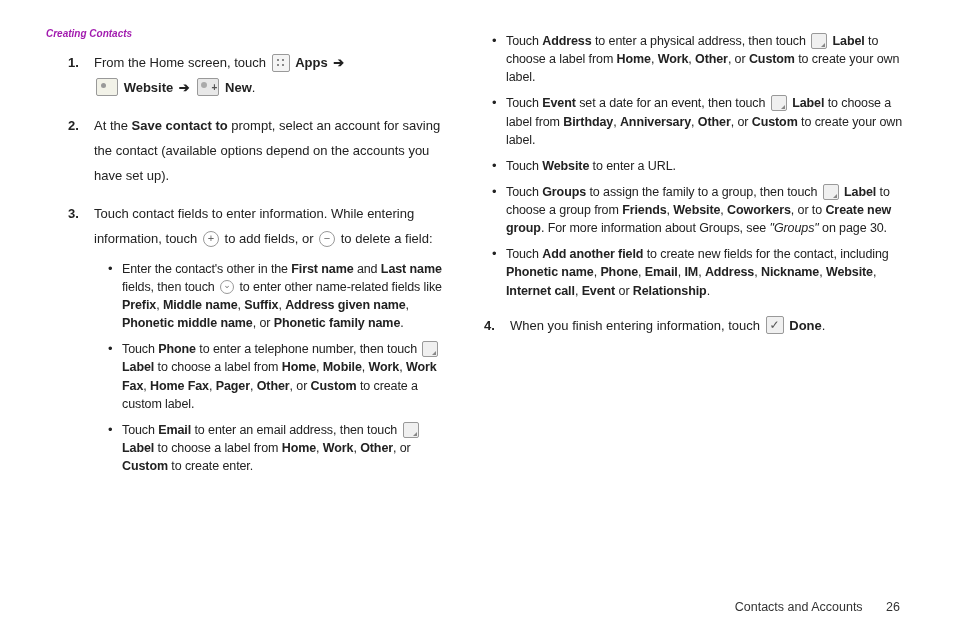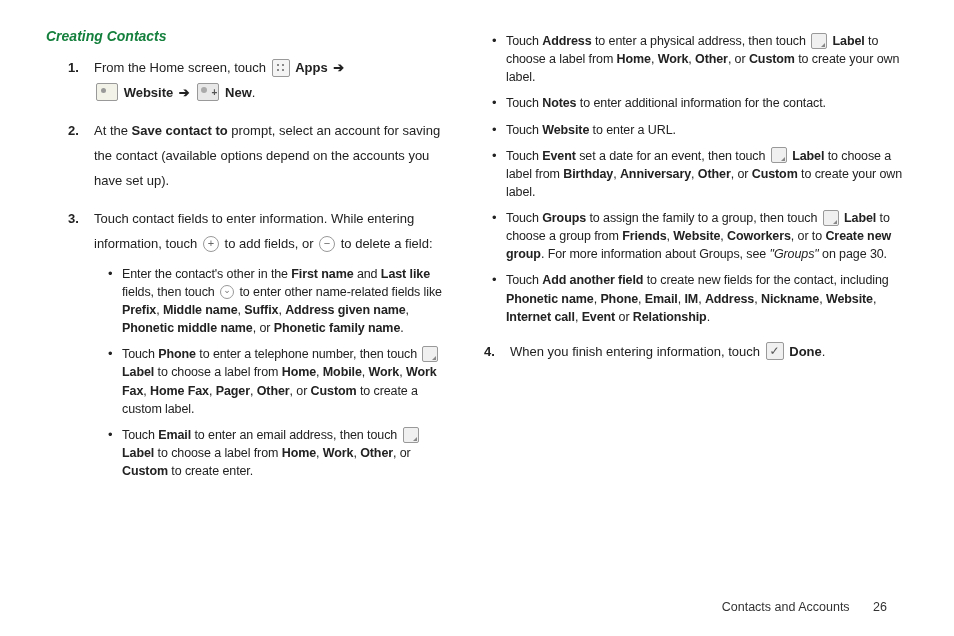--- a/index.html
+++ b/index.html
@@ -17,24 +17,24 @@
     display: flex;
     flex-direction: row;
     padding: 28px 50px 0 40px;
     gap: 40px;
   }
   .col {
     flex: 1;
     min-width: 0;
   }
   .heading {
-    color: #15803d;
+    color: #a21caf;
     font-weight: bold;
     font-style: italic;
-    font-size: 14px;
+    font-size: 10px;
     margin-bottom: 12px;
     margin-left: 6px;
   }
   ol.steps {
     list-style: none;
     padding: 0;
     margin: 0 0 0 28px;
   }
   ol.steps > li {
     position: relative;
@@ -180,21 +180,21 @@
     background: #f0f0f0;
     text-align: center;
     line-height: 16px;
     font-size: 12px;
     color: #555;
   }
   .ic-done::before { content: "✓"; }
   .footer {
     position: absolute;
     bottom: 22px;
-    right: 67px;
+    right: 54px;
     font-size: 12.5px;
     color: #333;
   }
   .footer .pg {
     margin-left: 20px;
   }
   .step4 {
     margin-top: 14px;
     position: relative;
     padding-left: 26px;
@@ -241,21 +241,21 @@
       <li>
         <span class="num">3.</span>
         <span>Touch contact fields to enter information. While entering information, touch </span>
         <span class="ic ic-circle ic-plus"></span>
         <span> to add fields, or </span>
         <span class="ic ic-circle ic-minus"></span>
         <span> to delete a field:</span>
 
         <ul class="bullets">
           <li>
-            <span>Enter the contact's other in the </span><b>First name</b><span> and </span><b>Last like</b><span> fields, then touch </span>
+            <span>Enter the contact's other in the </span><b>First name</b><span> and </span><b>Last name</b><span> fields, then touch </span>
             <span class="ic ic-chev"></span>
             <span> to enter other name-related fields like </span><b>Prefix</b><span>, </span><b>Middle name</b><span>, </span><b>Suffix</b><span>, </span><b>Address given name</b><span>, </span><b>Phonetic middle name</b><span>, or </span><b>Phonetic family name</b><span>.</span>
           </li>
           <li>
             <span>Touch </span><b>Phone</b><span> to enter a telephone number, then touch </span>
             <span class="ic ic-label"></span>
             <b>Label</b><span> to choose a label from </span><b>Home</b><span>, </span><b>Mobile</b><span>, </span><b>Work</b><span>, </span><b>Work Fax</b><span>, </span><b>Home Fax</b><span>, </span><b>Pager</b><span>, </span><b>Other</b><span>, or </span><b>Custom</b><span> to create a custom label.</span>
           </li>
           <li>
             <span>Touch </span><b>Email</b><span> to enter an email address, then touch </span>
@@ -268,29 +268,26 @@
   </div>
 
   <div class="col col-right">
     <ul class="bullets" style="margin-top:4px;">
       <li>
         <span>Touch </span><b>Address</b><span> to enter a physical address, then touch </span>
         <span class="ic ic-label"></span>
         <b>Label</b><span> to choose a label from </span><b>Home</b><span>, </span><b>Work</b><span>, </span><b>Other</b><span>, or </span><b>Custom</b><span> to create your own label.</span>
       </li>
       <li>
-        <span>Touch </span><b>Notes</b><span> to enter additional information for the contact.</span>
-      </li>
-      <li>
-        <span>Touch </span><b>Website</b><span> to enter a URL.</span>
-      </li>
-      <li>
         <span>Touch </span><b>Event</b><span> set a date for an event, then touch </span>
         <span class="ic ic-label"></span>
         <b>Label</b><span> to choose a label from </span><b>Birthday</b><span>, </span><b>Anniversary</b><span>, </span><b>Other</b><span>, or </span><b>Custom</b><span>  to create your own label.</span>
+      </li>
+      <li>
+        <span>Touch </span><b>Website</b><span> to enter a URL.</span>
       </li>
       <li>
         <span>Touch </span><b>Groups</b><span> to assign the family to a group, then touch </span>
         <span class="ic ic-label"></span>
         <b>Label</b><span> to choose a group from </span><b>Friends</b><span>, </span><b>Website</b><span>, </span><b>Coworkers</b><span>, or to </span><b>Create new group</b><span>. For more information about Groups, see </span><em class="ref">"Groups"</em><span> on page 30.</span>
       </li>
       <li>
         <span>Touch </span><b>Add another field</b><span> to create new fields for the contact, including </span><b>Phonetic name</b><span>, </span><b>Phone</b><span>, </span><b>Email</b><span>, </span><b>IM</b><span>, </span><b>Address</b><span>, </span><b>Nickname</b><span>, </span><b>Website</b><span>, </span><b>Internet call</b><span>, </span><b>Event</b><span> or </span><b>Relationship</b><span>.</span>
       </li>
     </ul>

